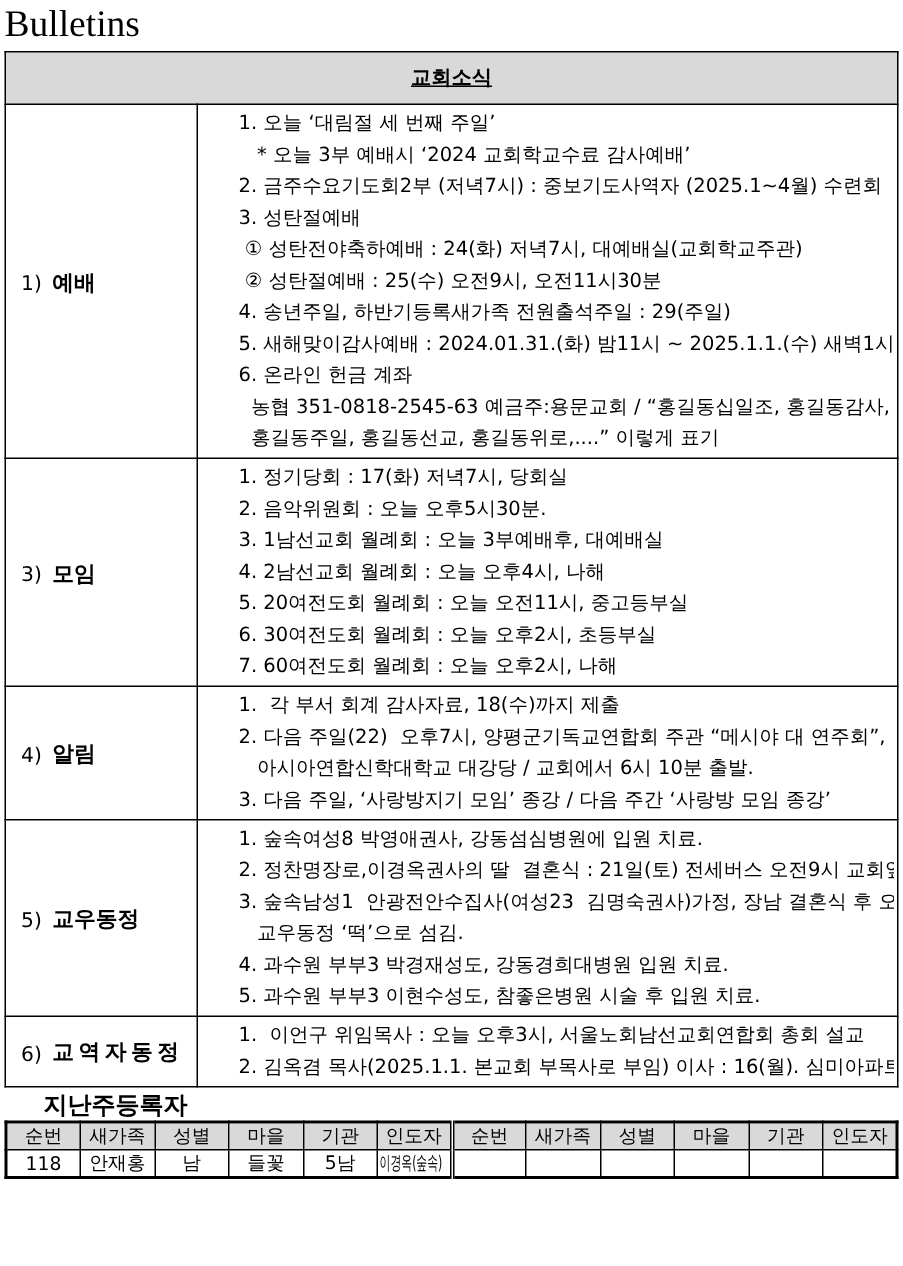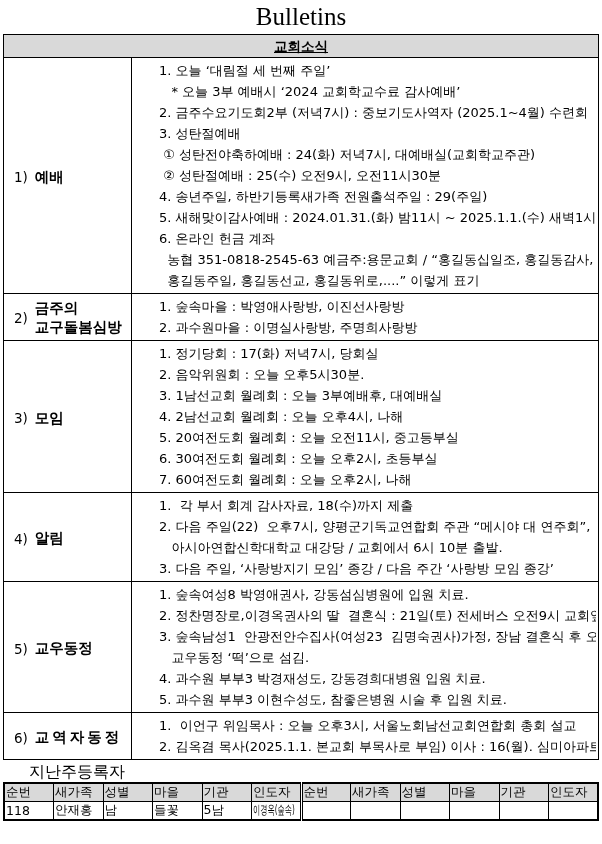--- a/index.html
+++ b/index.html
@@ -2,40 +2,40 @@
 <html><head>
 <meta charset="utf-8">
 <style>
   * { box-sizing: border-box; }
   html,body { margin:0; padding:0; background:#fff; }
   body { width:602px; height:844px; overflow:hidden;
          font-family:"DejaVu Sans","Liberation Sans",sans-serif; color:#000; }
   .page { width:602px; height:844px; padding:3px 3px 0 3px; background:#fff; }
 
   .doc-title { font-family:"Liberation Serif","DejaVu Serif",serif;
-               font-weight:normal; font-size:25px; text-align:center;
+               font-weight:normal; font-size:25px; text-align:left;
                margin:0 0 3px 0; line-height:28px; }
 
   table.main { width:100%; border-collapse:collapse; table-layout:fixed; }
   table.main td { border:1px solid #000; vertical-align:middle; }
   .hdr-row td { background:#d9d9d9; text-align:center; font-weight:bold;
-                text-decoration:underline; font-size:13.5px; height:23px;
+                text-decoration:underline; font-size:13.5px; height:35px;
                 padding:0; line-height:16px; }
   td.lbl { padding:4px 2px 2px 10px; }
   td.lbl .num { font-size:13.5px; font-weight:normal; margin-right:7px;
                 vertical-align:middle; display:inline-block; }
   td.lbl .name { font-size:14.5px; font-weight:bold; white-space:pre-line;
                  display:inline-block; vertical-align:middle; line-height:19px; }
   #sections tr:last-child td.lbl .name { letter-spacing:3px; }
   td.content { padding:2px 2px 2px 6px; }
   td.content .line { font-size:13px; line-height:21px; white-space:pre; overflow:hidden;margin-left:21px; }
 
-  .reg-title { font-weight:normal; font-size:16px; margin:3px 0 1px 26px; line-height:18px; }
+  .reg-title { font-weight:bold; font-size:16px; margin:3px 0 1px 26px; line-height:18px; }
   table.reg { width:100%; border-collapse:collapse; table-layout:fixed;
-              border:2px solid #000; text-align:left; }
+              border:2px solid #000; text-align:center; }
   table.reg td { border:1px solid #000; height:18px; padding:0 1px;
                  font-size:12.5px; overflow:hidden; white-space:nowrap; }
   table.reg tr.head td { background:#d9d9d9; }
   table.reg td:nth-child(7) { border-left:3px double #000; }
   table.reg tr.data td:nth-child(6) span { display:inline-block; transform:scaleX(.58);
                  transform-origin:0 50%; white-space:nowrap; }
 </style>
 </head>
 <body>
 
@@ -66,30 +66,20 @@
             <div class="line"> ① 성탄전야축하예배 : 24(화) 저녁7시, 대예배실(교회학교주관)</div>
             <div class="line"> ② 성탄절예배 : 25(수) 오전9시, 오전11시30분</div>
             <div class="line">4. 송년주일, 하반기등록새가족 전원출석주일 : 29(주일)</div>
             <div class="line">5. 새해맞이감사예배 : 2024.01.31.(화) 밤11시 ~ 2025.1.1.(수) 새벽1시</div>
             <div class="line">6. 온라인 헌금 계좌</div>
             <div class="line">  농협 351-0818-2545-63 예금주:용문교회 / “홍길동십일조, 홍길동감사,</div>
             <div class="line">  홍길동주일, 홍길동선교, 홍길동위로,....” 이렇게 표기</div>
           </td>
   </tr>
 
-  <tr class="section-row">
-    <td class="lbl">
-      <span class="num">2)</span><span class="name">금주의
-교구돌봄심방</span>
-    </td>
-    <td class="content">
-            <div class="line">1. 숲속마을 : 박영애사랑방, 이진선사랑방</div>
-            <div class="line">2. 과수원마을 : 이명실사랑방, 주명희사랑방</div>
-          </td>
-  </tr>
 
   <tr class="section-row">
     <td class="lbl">
       <span class="num">3)</span><span class="name">모임</span>
     </td>
     <td class="content">
             <div class="line">1. 정기당회 : 17(화) 저녁7시, 당회실</div>
             <div class="line">2. 음악위원회 : 오늘 오후5시30분.</div>
             <div class="line">3. 1남선교회 월례회 : 오늘 3부예배후, 대예배실</div>
             <div class="line">4. 2남선교회 월례회 : 오늘 오후4시, 나해</div>

